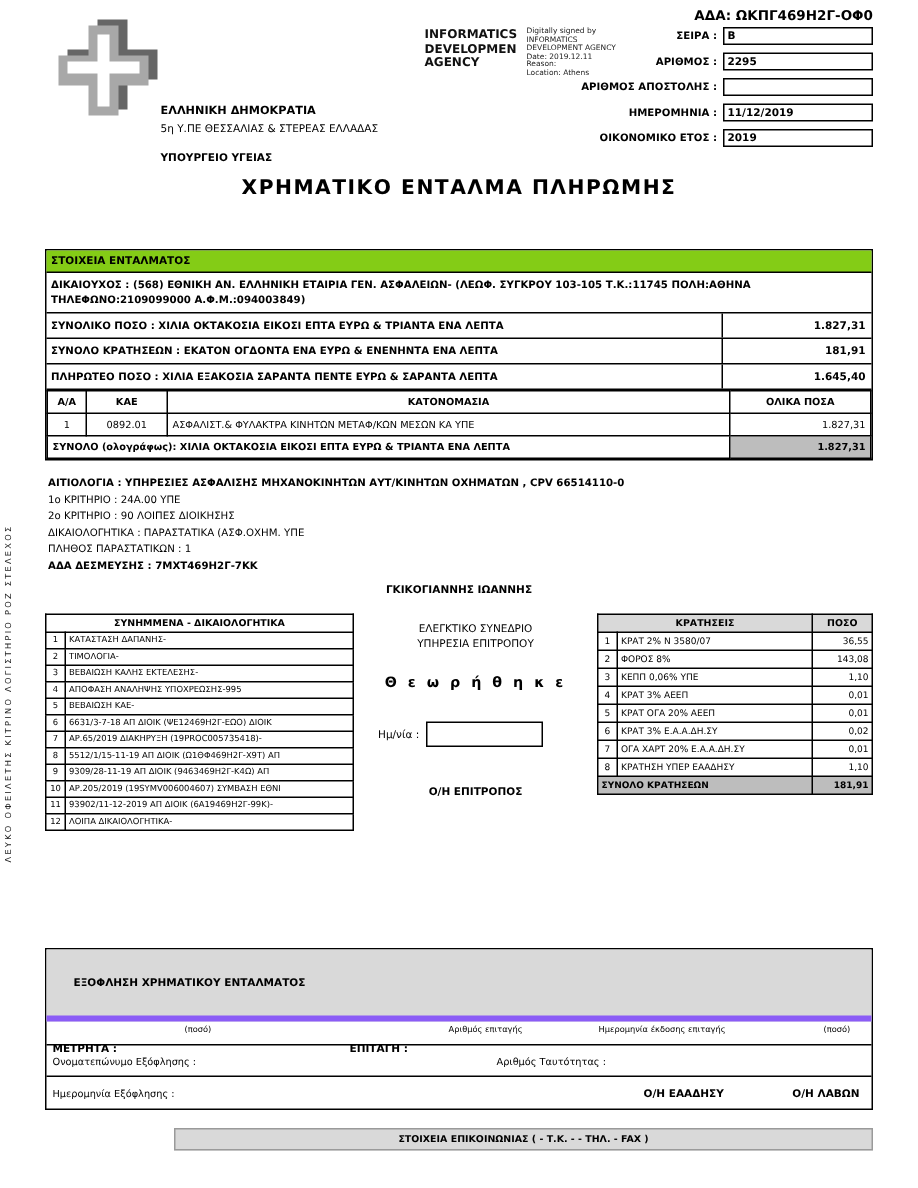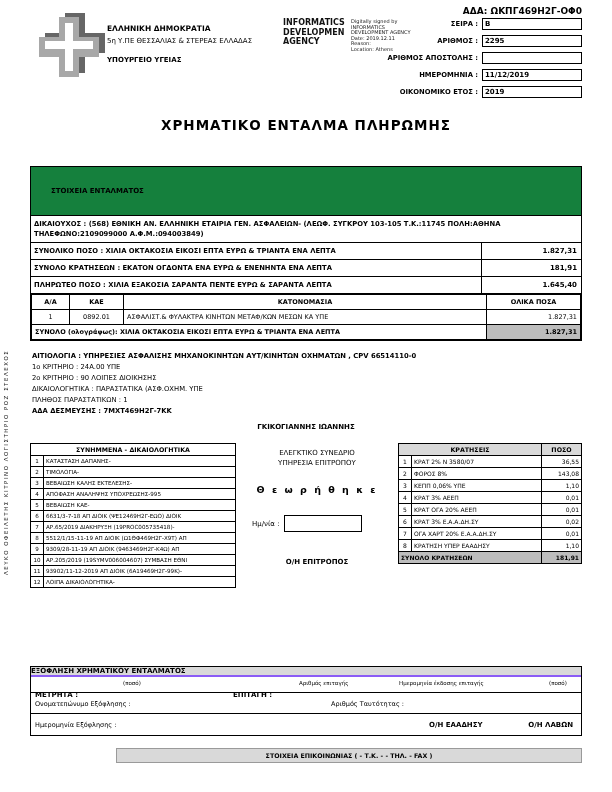--- a/index.html
+++ b/index.html
@@ -6,21 +6,21 @@
   html,body { background:#e8e8e8; }
   .page { position:relative; width:612px; height:792px; margin:0 auto; background:#ffffff;
           font-family:"DejaVu Sans", sans-serif; color:#000; overflow:hidden; }
 
   
   .ada { position:absolute; top:6px; right:30px; font-size:9px; font-weight:bold; }
 
   
   .logo { position:absolute; left:36px; top:12px; }
   .gov { position:absolute; left:107px; top:24px; }
-  .gov-republic { font-size:7.5px; font-weight:bold; }
+  .gov-republic { font-size:7.5px; font-weight:bold;margin-top:45px; }
   .gov-region { font-size:7px; margin-top:4px; }
   .gov-ministry { font-size:7px; font-weight:bold; margin-top:11px; }
 
   
   .stamp { position:absolute; left:283px; top:18px; display:flex; gap:0; }
   .stamp-agency { width:68px; font-size:8px; font-weight:bold; line-height:9.5px; color:#111; }
   .stamp-sig { width:82px; font-size:5px; line-height:5.6px; color:#222; padding-top:1px; }
 
   
   .hdr-fields { position:absolute; left:318px; top:18px; width:264px; }
@@ -31,29 +31,29 @@
   .title { position:absolute; top:117px; left:0; width:100%; text-align:center;
            font-size:13.5px; font-weight:bold; letter-spacing:1px; }
 
   .side-text { position:absolute; left:3px; top:255px; height:320px; writing-mode:vertical-rl;
                transform:rotate(180deg); font-size:5.5px; letter-spacing:1.5px; white-space:nowrap; color:#222; }
 
   .content { position:absolute; left:30px; top:166px; width:552px; }
 
   
   .details-box { border:1px solid #000; }
-  .sec-head { background:#15803d; font-size:7px; font-weight:bold; padding:20px; border-bottom:1px solid #000; }
+  .sec-head { background:#84cc16; font-size:7px; font-weight:bold; padding:3px; border-bottom:1px solid #000; }
   .beneficiary { font-size:6.8px; font-weight:bold; padding:3px; border-bottom:1px solid #000; line-height:10px; min-height:24px; }
   .amt-row { display:flex; border-bottom:1px solid #000; }
   .amt-label { flex:1; font-size:6.8px; font-weight:bold; padding:4px 3px; }
   .amt-value { width:100px; border-left:1px solid #000; font-size:7px; font-weight:bold; text-align:right; padding:4px; }
   .kae-table { width:100%; border-collapse:collapse; font-size:6.5px; }
   .kae-table td { border:1px solid #000; padding:3px; }
   .kae-head td { text-align:center; font-weight:bold; }
-  .c-aa { width:38px; text-align:center; }
+  .c-aa { width:26px; text-align:center; }
   .c-kae { width:54px; text-align:center; }
   .c-amt { width:94px; text-align:right; }
   .kae-head .c-amt { text-align:center; }
   .kae-total .t-label { font-weight:bold; }
   .kae-total .t-amt { background:#bdbdbd; font-weight:bold; text-align:right; }
 
   
   .just { margin-top:10px; padding-left:2px; }
   .jl { font-size:6.8px; line-height:11px; }
   .jl-b { font-weight:bold; }
@@ -84,21 +84,21 @@
   .ded-table { width:184px; border-collapse:collapse; font-size:6px; }
   .ded-table td { border:1px solid #000; padding:2px; }
   .ded-head td { background:#d9d9d9; font-weight:bold; text-align:center; font-size:6.3px; }
   .d-n { width:13px; text-align:center; }
   .d-name { white-space:nowrap; overflow:hidden; }
   .d-amt { width:40px; text-align:right; }
   .ded-total td { background:#bdbdbd; font-weight:bold; }
 
   
   .pay-box { margin-top:18px; border:1px solid #000; }
-  .pay-title { background:#d9d9d9; border-bottom:2px solid #8b5cf6; font-size:7px; font-weight:bold; padding:0; }
+  .pay-title { background:#d9d9d9; border-bottom:4px solid #8b5cf6; font-size:7px; font-weight:bold; padding:18px; }
   .pay-r1 { position:relative; height:16px; border-bottom:1px solid #000; }
   .hint { position:absolute; top:3px; font-size:5.5px; }
   .h-cash { left:92px; }
   .h-chkno { left:268px; }
   .h-chkdate { left:368px; }
   .h-amt { left:518px; }
   .pay-b { font-size:7px; font-weight:bold; }
   .pay-r1 .l-cash { position:absolute; left:4px; top:14px; }
   .pay-r1 .l-chk { position:absolute; left:202px; top:14px; }
   .pay-r2 { position:relative; height:21px; border-bottom:1px solid #000; }

